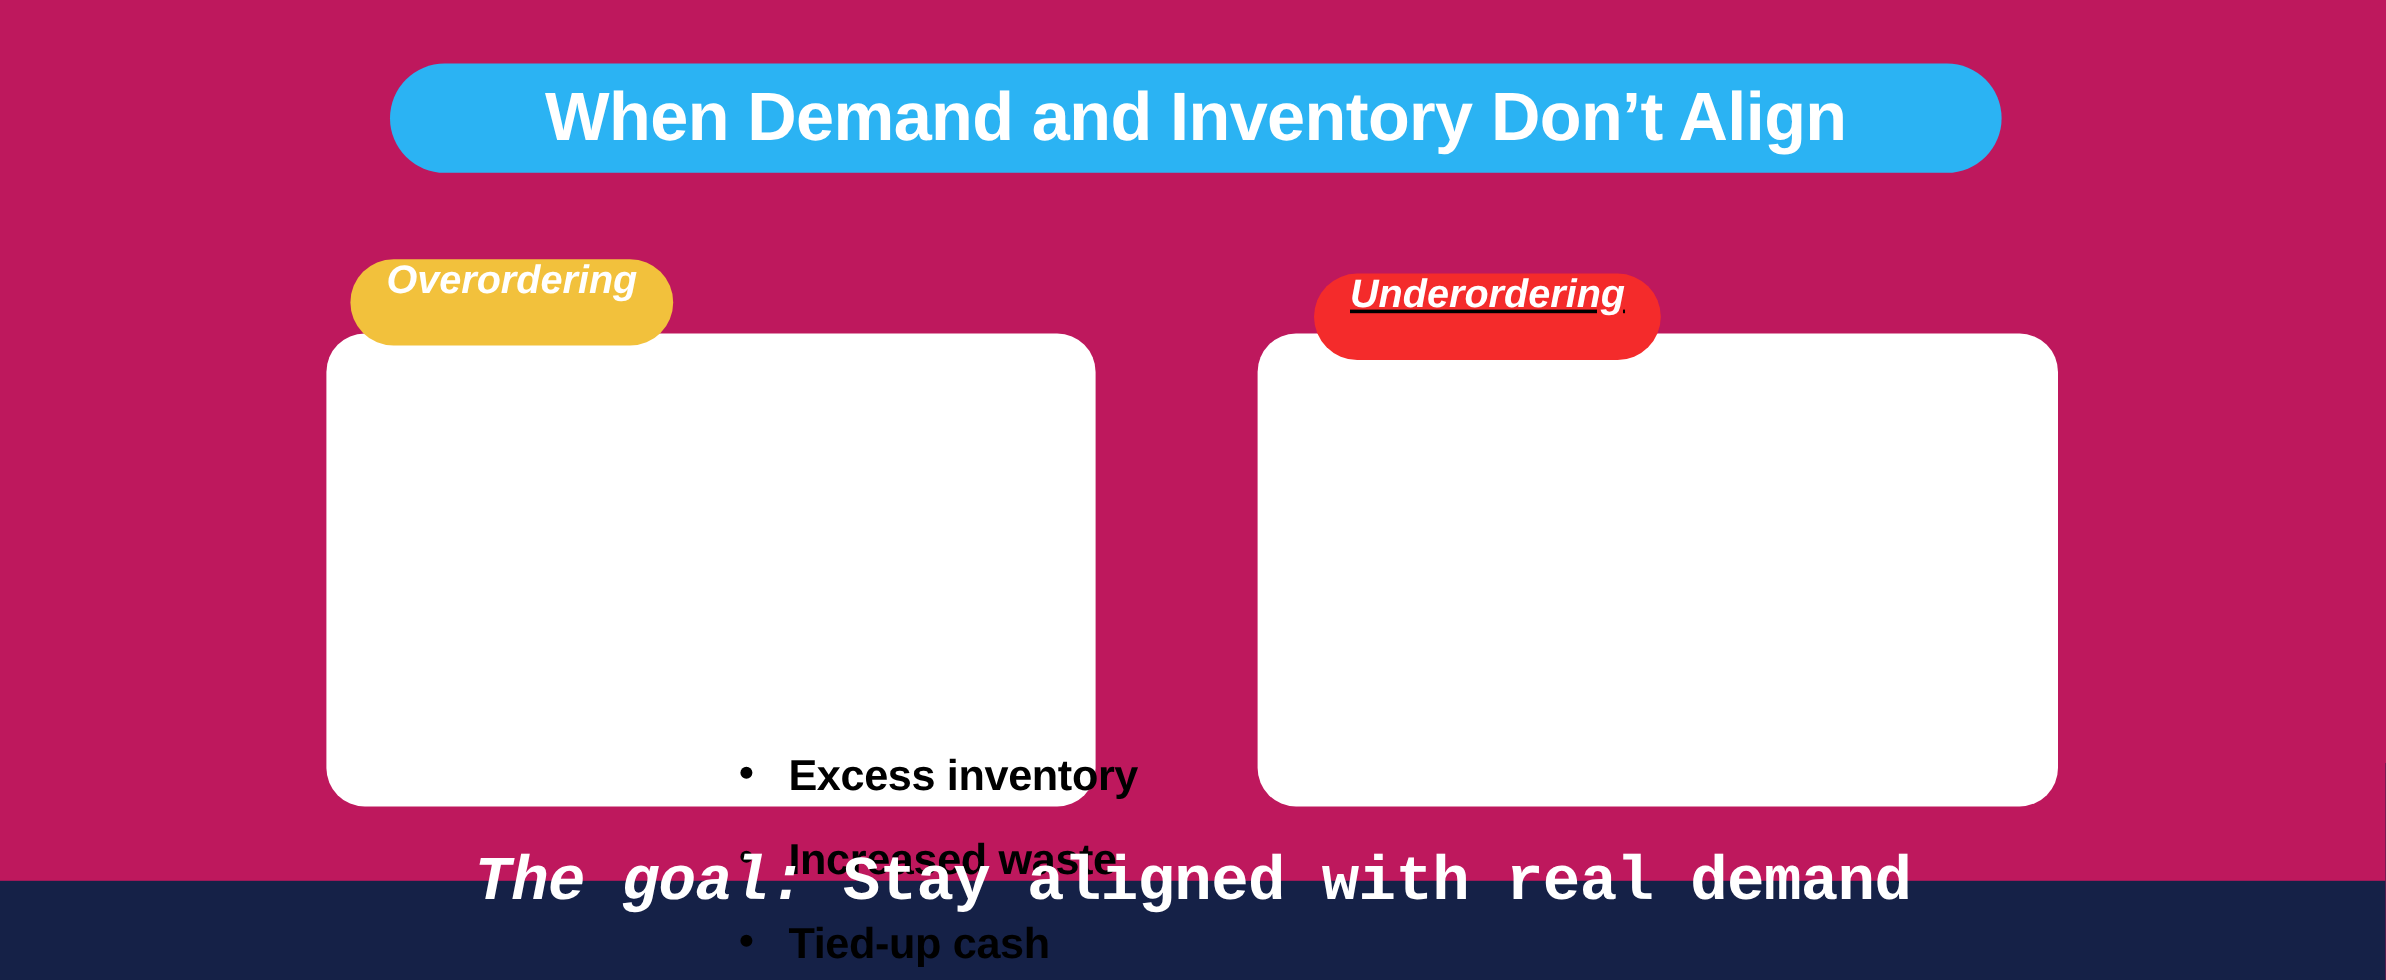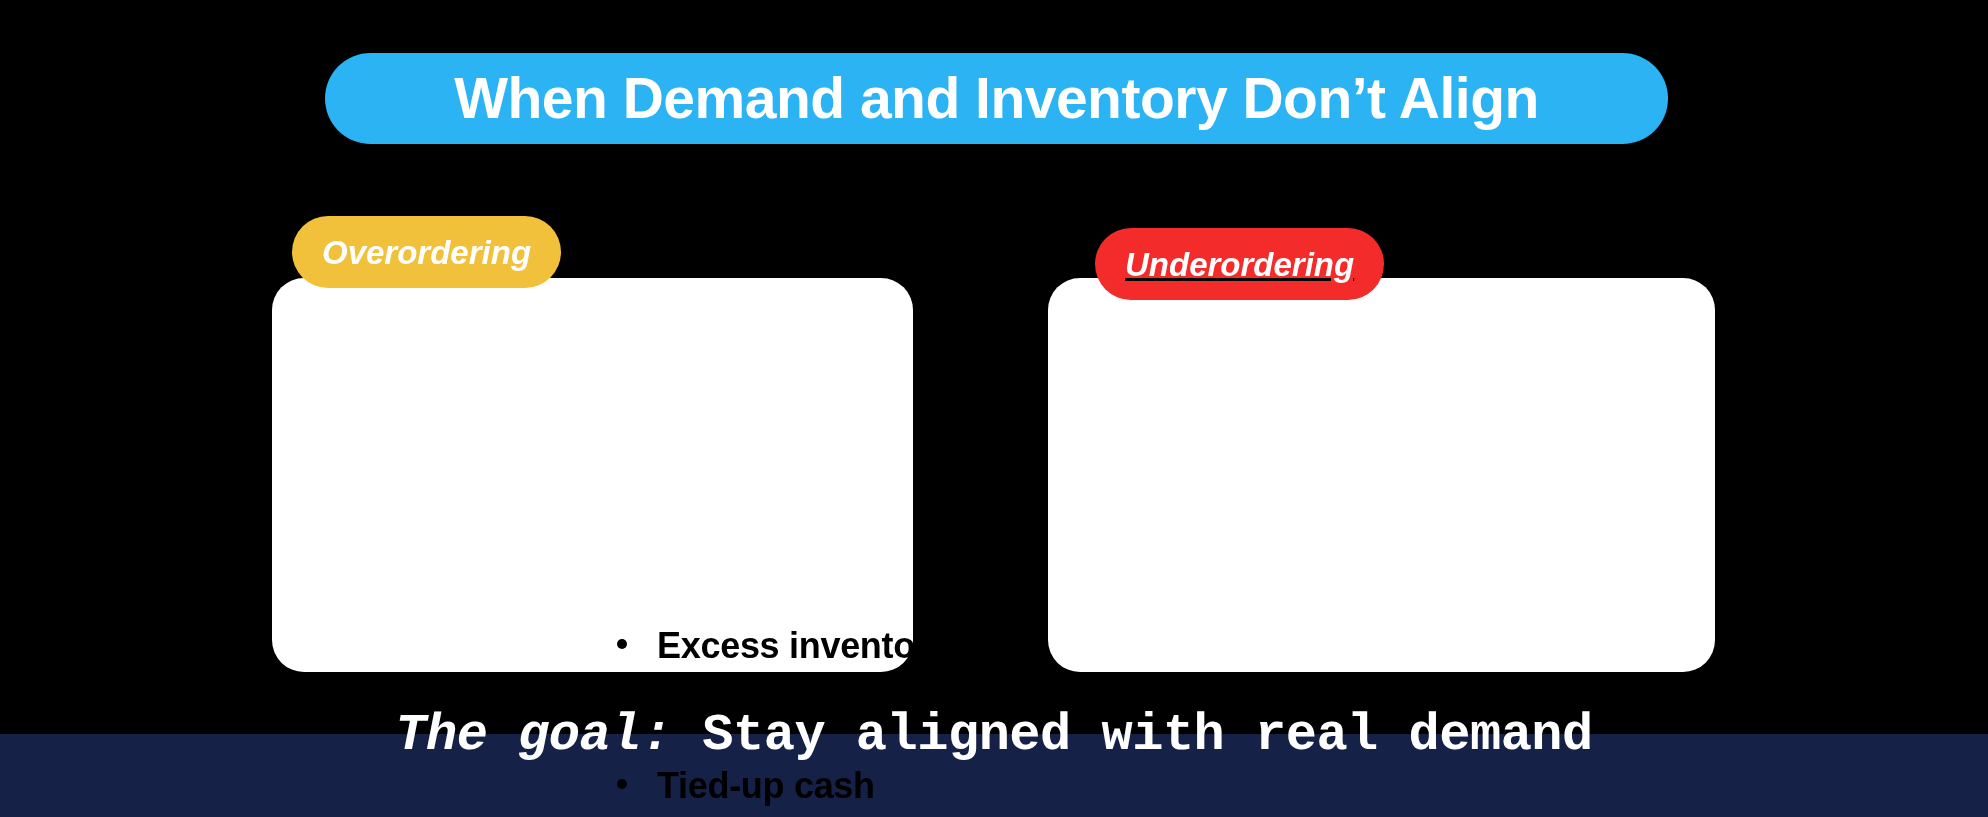--- a/index.html
+++ b/index.html
@@ -13,21 +13,21 @@
     font-family: "Liberation Sans", sans-serif;
     overflow: hidden;
     position: relative;
   }
 
   #slide {
     position: absolute;
     inset: 0;
     width: 1988px;
     height: 734px;
-    background: #000000;
+    background: #be185d;
   }
 
   
   .title-pill {
     position: absolute;
     left: 325px;
     top: 53px;
     width: 1343px;
     height: 91px;
     background: #2BB3F3;
@@ -62,21 +62,21 @@
     left: 1048px;
     top: 278px;
     width: 667px;
     height: 394px;
   }
 
   
   .badge {
     position: absolute;
     display: flex;
-    align-items: center;
+    align-items: flex-start;
     justify-content: center;
     border-radius: 36px;
     height: 72px;
     box-sizing: border-box;
     padding: 0 30px;
   }
   .badge-label {
     color: #FFFFFF;
     font-size: 33px;
     font-weight: bold;

